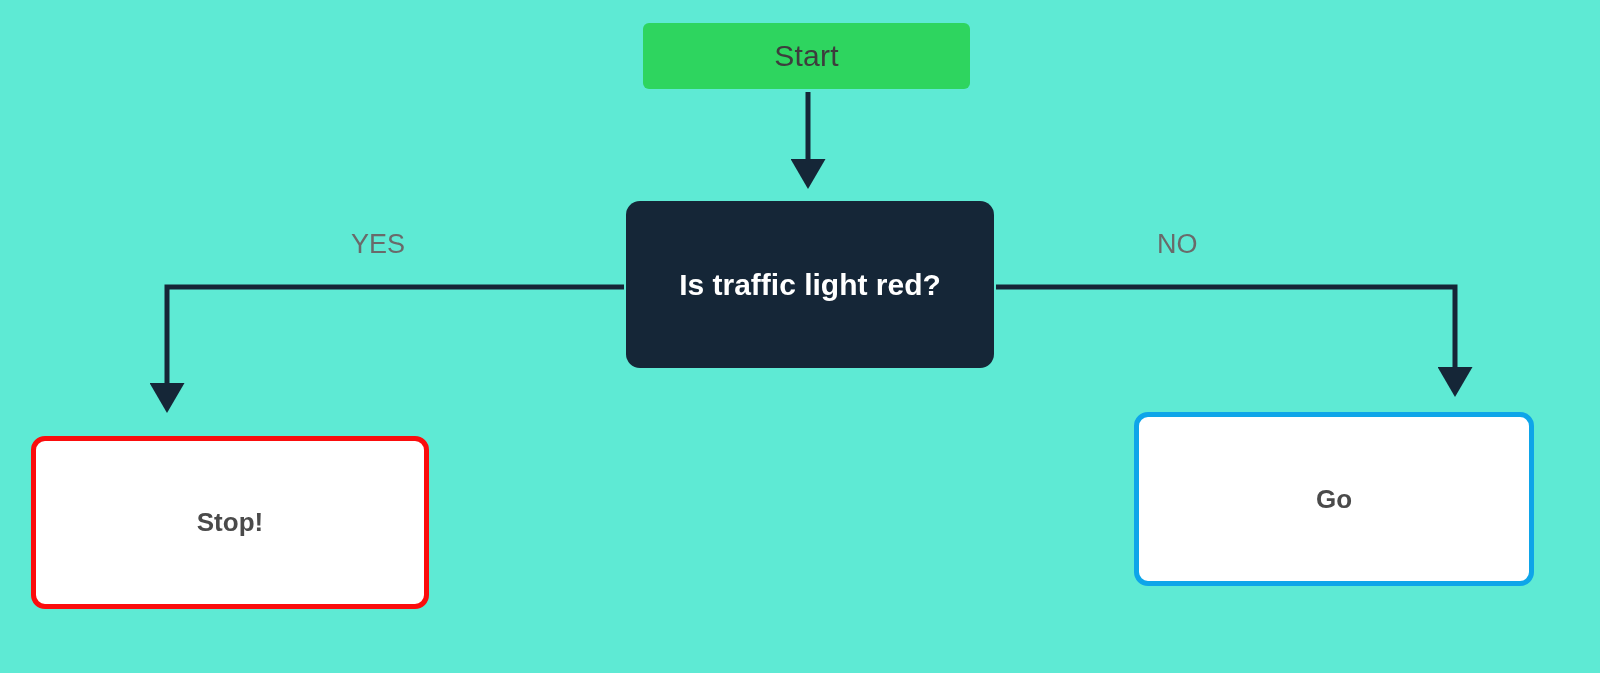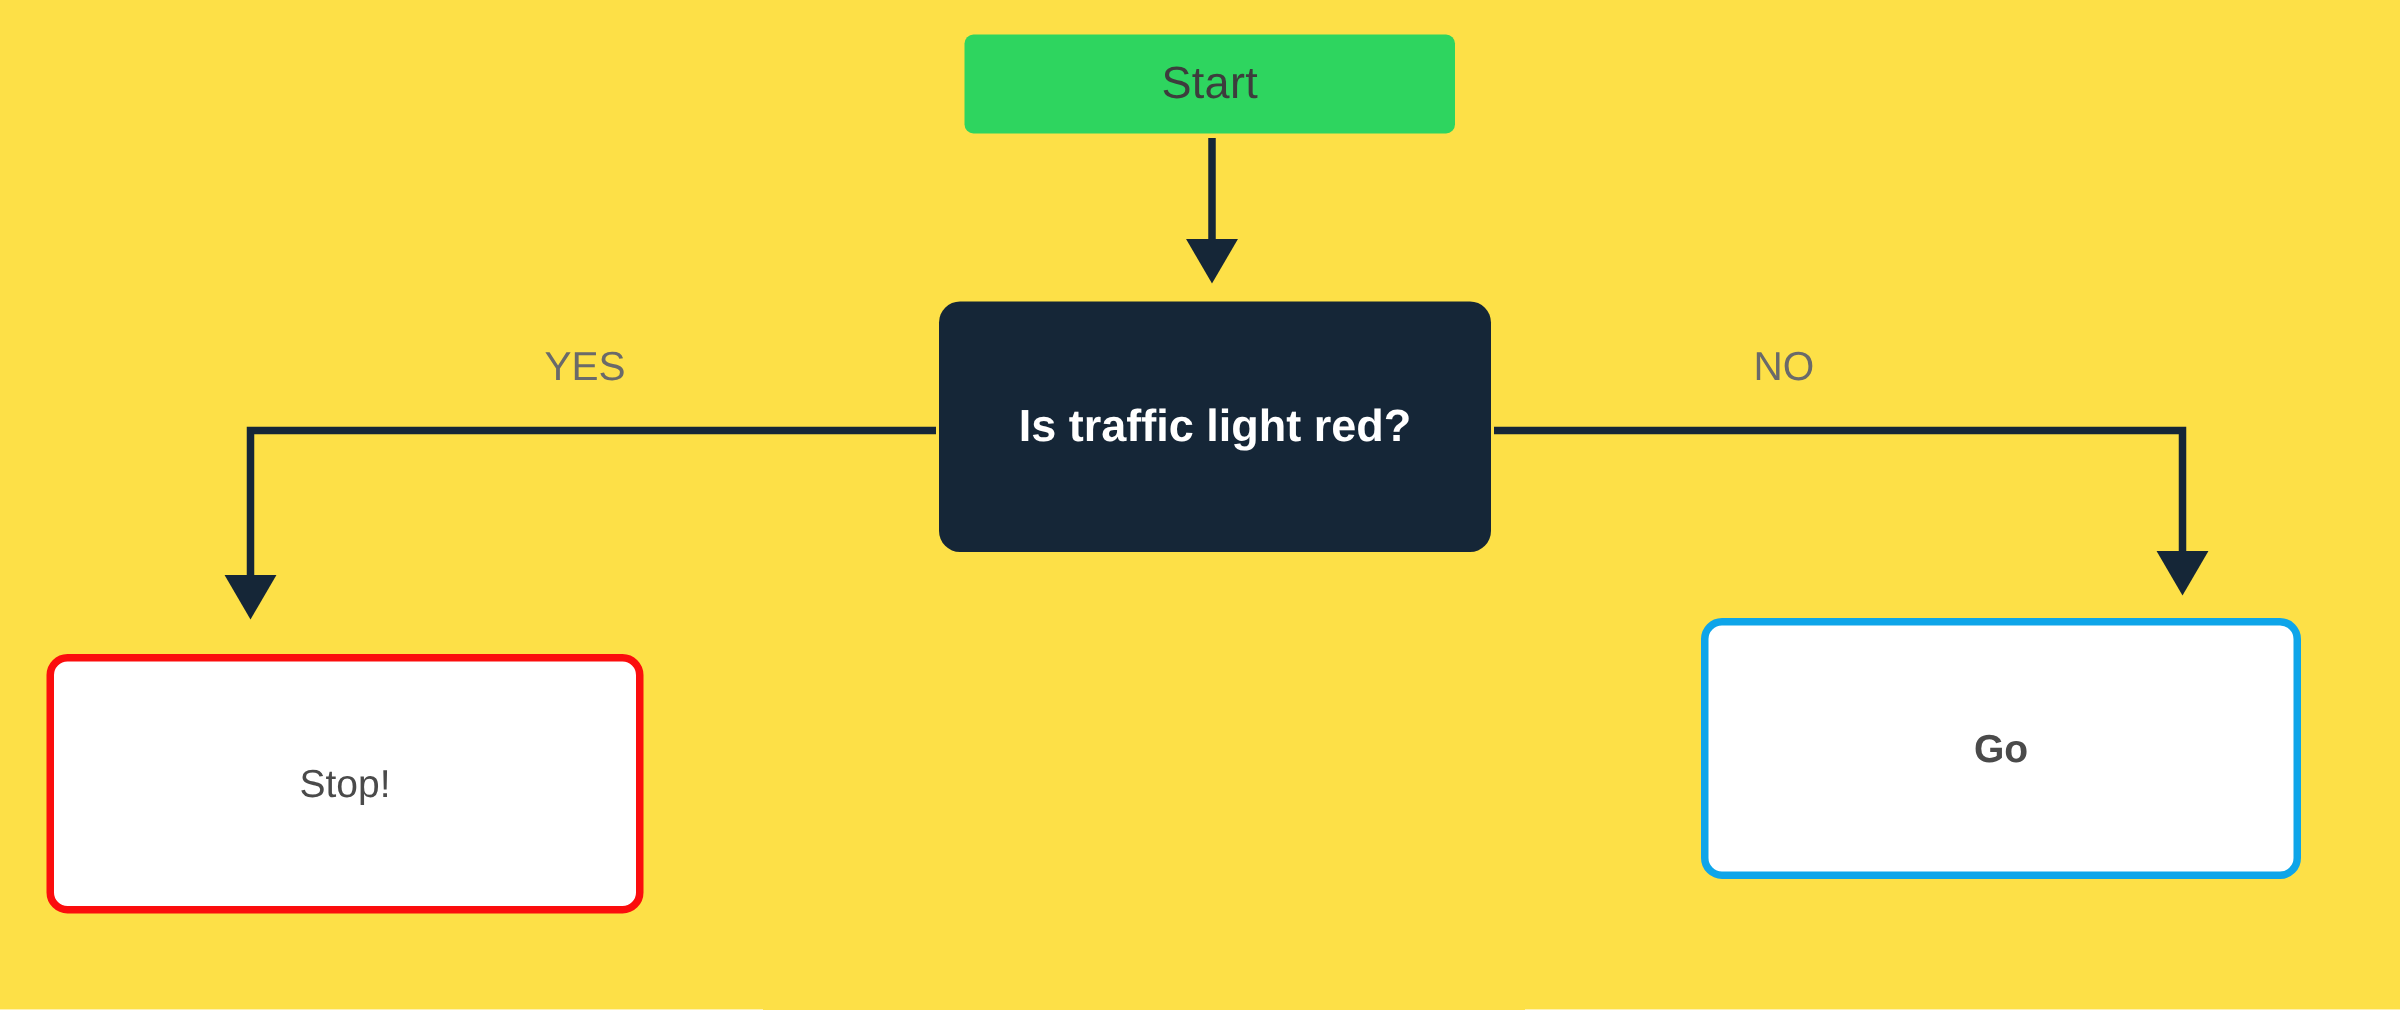--- a/index.html
+++ b/index.html
@@ -7,21 +7,21 @@
     padding: 0;
     background: #ffffff;
   }
   body {
     font-family: "Liberation Sans", sans-serif;
   }
   #canvas {
     position: relative;
     width: 1600px;
     height: 673px;
-    background: #fde047;
+    background: #5eead4;
     overflow: hidden;
   }
   #edges {
     position: absolute;
     left: 0;
     top: 0;
     width: 1600px;
     height: 673px;
     pointer-events: none;
   }
@@ -62,42 +62,41 @@
   #node-stop {
     left: 31px;
     top: 436px;
     width: 398px;
     height: 173px;
     background: #ffffff;
     border: 5px solid #FB0D0D;
     border-radius: 14px;
     color: #4a4a4a;
     font-size: 26px;
-    font-weight: 400;
+    font-weight: 700;
   }
   
   #node-go {
     left: 1134px;
     top: 412px;
     width: 400px;
     height: 174px;
     background: #ffffff;
     border: 5px solid #0ea5e9;
     border-radius: 14px;
     color: #4a4a4a;
     font-size: 26px;
     font-weight: 700;
   }
   .edge-label {
     position: absolute;
     color: #6a6a6a;
     font-size: 27px;
     font-weight: 400;
     white-space: nowrap;
-    margin-left: 12px;
   }
   #label-yes {
     left: 351px;
     top: 229px;
   }
   #label-no {
     left: 1157px;
     top: 229px;
     text-align: right;
   }

